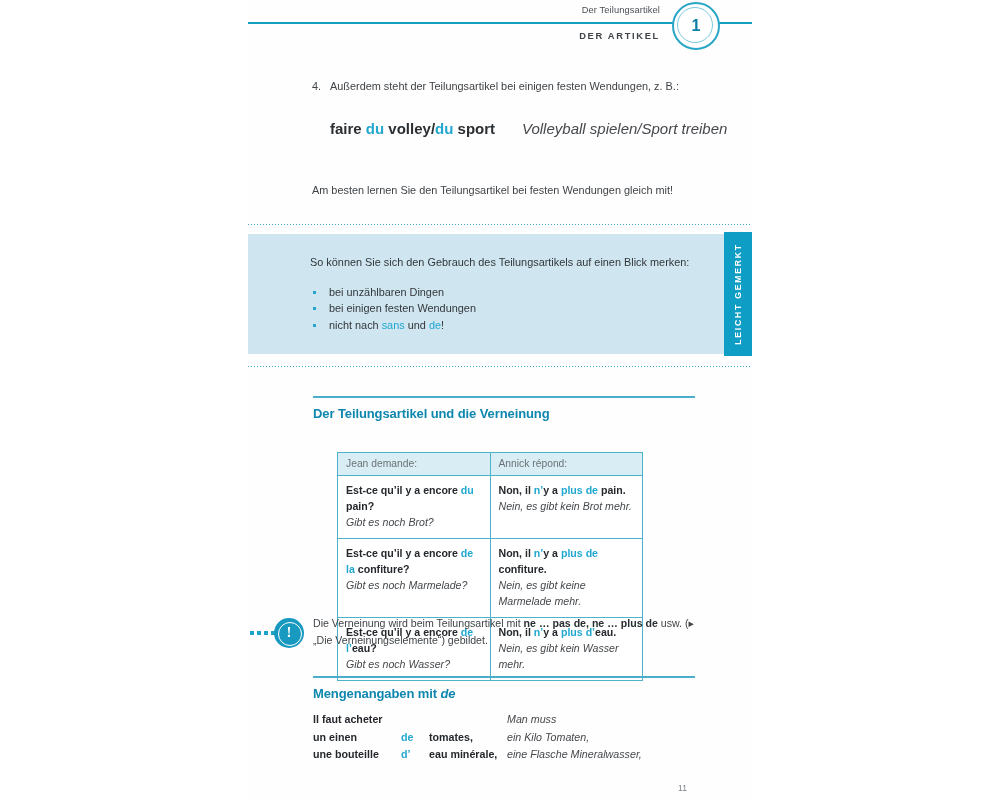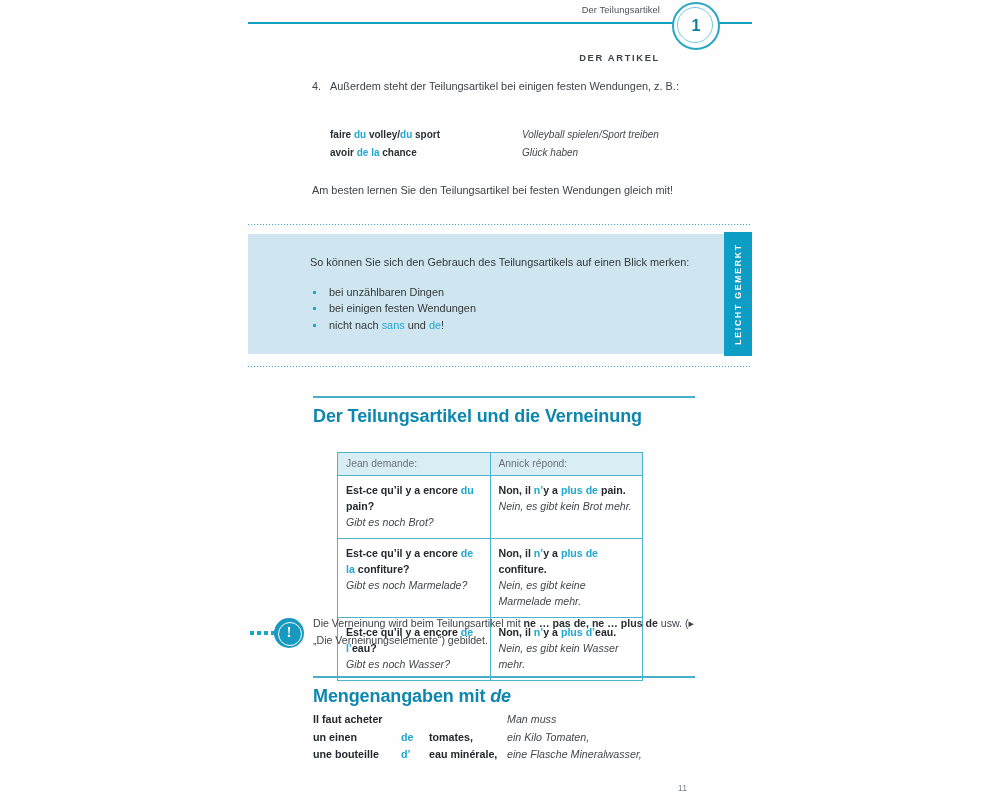--- a/index.html
+++ b/index.html
@@ -57,21 +57,20 @@
   }
   .runhead-section {
     position: absolute;
     right: 92px;
     top: 31px;
     font-size: 9.3px;
     font-weight: bold;
     color: #3d4348;
     letter-spacing: 1.7px;
     white-space: nowrap;
-    margin-top: 22px;
   }
   .chapter-badge {
     position: absolute;
     left: 424px;
     top: 2px;
     width: 48px;
     height: 48px;
   }
   .chapter-badge .ring-outer {
     position: absolute;
@@ -115,23 +114,22 @@
     left: 0;
     top: 0;
   }
   .num-body { display: block; margin-left: 18px; }
 
   .examples {
     position: absolute;
     left: 82px;
     top: 120px;
     width: 400px;
-    font-size: 10px;
+    font-size: 15px;
     line-height: 17.6px;
-    margin-top: 6px;
   }
   .ex-row { display: block; white-space: nowrap; }
   .ex-fr { display: inline-block; width: 192px; font-weight: bold; color: #2a2f33; }
   .ex-de { display: inline-block; font-style: italic; color: #45494d; }
   .hl { color: #21a7d0; }
 
   .para.after {
     position: absolute;
     left: 64px;
     top: 182px;
@@ -220,21 +218,21 @@
   .sec-rule {
     position: absolute;
     left: 65px;
     width: 382px;
     height: 1.5px;
     background: #48aec9;
   }
   .sec-title {
     position: absolute;
     left: 65px;
-    font-size: 18px;
+    font-size: 13px;
     font-weight: bold;
     color: #0e87ae;
     letter-spacing: -0.1px;
   }
   .sec-title i { font-style: italic; }
 
   
   .tbl {
     position: absolute;
     left: 65px;
@@ -362,21 +360,20 @@
     </div>
   </div>
 
   <div class="para num">
     <span class="num-marker">4.</span>
     <span class="num-body">Außerdem steht der Teilungsartikel bei einigen festen Wendungen, z. B.:</span>
   </div>
 
   <div class="examples" id="examples">
       <span class="ex-row"><span class="ex-fr"><span>faire </span><span class="hl">du</span><span> volley/</span><span class="hl">du</span><span> sport</span></span><span class="ex-de">Volleyball spielen/Sport treiben</span></span>
-      <span class="ex-row"><span class="ex-fr"><span>avoir </span><span class="hl">de la</span><span> chance</span></span><span class="ex-de">Glück haben</span></span>
     </div>
 
   <div class="para after">Am besten lernen Sie den Teilungsartikel bei festen Wendungen gleich mit!</div>
 
   <div class="dotted" style="top:224px"></div>
 
   <div class="lg-box">
     <div class="topline"></div>
     <div class="botline"></div>
     <div class="lg-tab">

